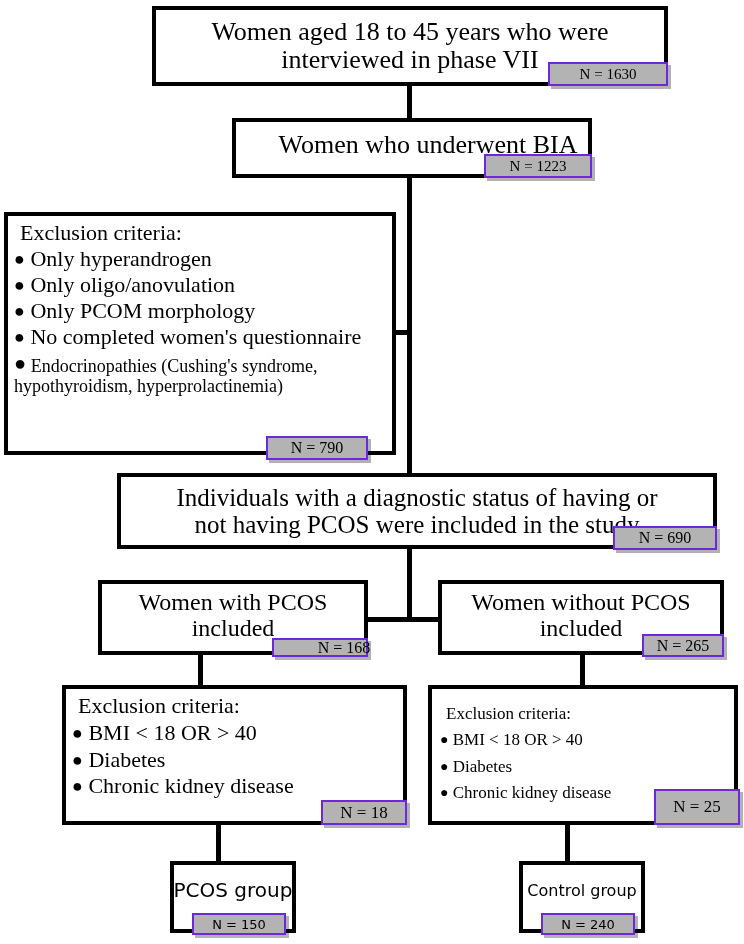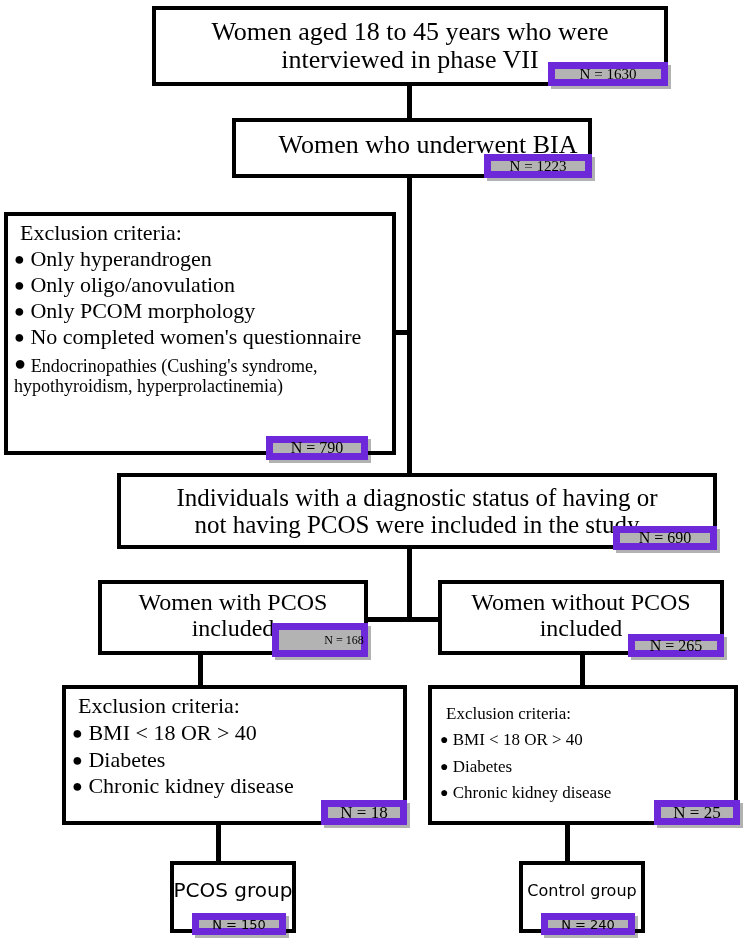--- a/index.html
+++ b/index.html
@@ -47,21 +47,21 @@
     line-height: 1.18;
   }
   .list .head { display: block; padding-left: 6px; }
   .list .bullet { display: block; white-space: normal; }
   .list .bullet .dot { font-size: 0.82em; vertical-align: 0.08em; }
 
   
   .badge {
     position: absolute;
     background: #b3b3b3;
-    border: 7px solid #6d28d9;
+    border: 2px solid #6d28d9;
     box-sizing: border-box;
     display: flex;
     align-items: center;
     justify-content: center;
     white-space: nowrap;
     box-shadow: 3px 3px 0 rgba(0,0,0,0.30);
     z-index: 6;
     font-family: "Liberation Serif", "DejaVu Serif", serif;
   }
 
@@ -139,31 +139,31 @@
     <div class="badge f-serif" style="right:-4px; bottom:-5px; width:104px; height:24px; font-size:16px;">
       <span>N = 690</span>
     </div>
   </div>
 
   <div class="node" style="left:98px; top:580px; width:270px; height:75px;">
     <div class="body ctr f-serif" style="font-size:24px; padding-bottom:4px;">
       <span class="line">Women with PCOS</span>
       <span class="line">included</span>
     </div>
-    <div class="badge f-serif" style="right:-4px; bottom:-6px; width:96px; height:34px; font-size:12px;padding-left:48px;">
+    <div class="badge f-serif" style="right:-4px; bottom:-6px; width:96px; height:19px; font-size:16px;padding-left:48px;">
       <span>N = 168</span>
     </div>
   </div>
 
   <div class="node" style="left:438px; top:580px; width:286px; height:75px;">
     <div class="body ctr f-serif" style="font-size:24px; padding-bottom:4px;">
       <span class="line">Women without PCOS</span>
       <span class="line">included</span>
     </div>
-    <div class="badge f-serif" style="right:-4px; bottom:-6px; width:96px; height:23px; font-size:16px;">
+    <div class="badge f-serif" style="right:-4px; bottom:-6px; width:82px; height:23px; font-size:16px;">
       <span>N = 265</span>
     </div>
   </div>
 
   <div class="node" style="left:62px; top:685px; width:345px; height:140px;">
     <div class="body list f-serif" style="font-size:22px; line-height:1.22;">
       <span class="head">Exclusion criteria:</span>
       <span class="bullet"><span class="dot">●</span> <span>BMI &lt; 18 OR &gt; 40</span></span>
       <span class="bullet"><span class="dot">●</span> <span>Diabetes</span></span>
       <span class="bullet"><span class="dot">●</span> <span>Chronic kidney disease</span></span>
@@ -173,21 +173,21 @@
     </div>
   </div>
 
   <div class="node" style="left:428px; top:685px; width:310px; height:140px;">
     <div class="body list f-serif" style="font-size:17px; line-height:1.55; padding-top:12px; padding-left:8px;">
       <span class="head">Exclusion criteria:</span>
       <span class="bullet"><span class="dot">●</span> <span>BMI &lt; 18 OR &gt; 40</span></span>
       <span class="bullet"><span class="dot">●</span> <span>Diabetes</span></span>
       <span class="bullet"><span class="dot">●</span> <span>Chronic kidney disease</span></span>
     </div>
-    <div class="badge f-serif" style="right:-6px; bottom:-4px; width:86px; height:25px; font-size:17px;">
+    <div class="badge f-serif" style="right:-6px; bottom:-4px; width:86px; height:36px; font-size:17px;">
       <span>N = 25</span>
     </div>
   </div>
 
   <div class="node" style="left:170px; top:861px; width:126px; height:72px;">
     <div class="body ctr f-sans" style="font-size:20px; padding-bottom:12px;">
       <span class="line">PCOS group</span>
     </div>
     <div class="badge f-sans" style="left:18px; bottom:-6px; width:94px; height:22px; font-size:13px;">
       <span>N = 150</span>

